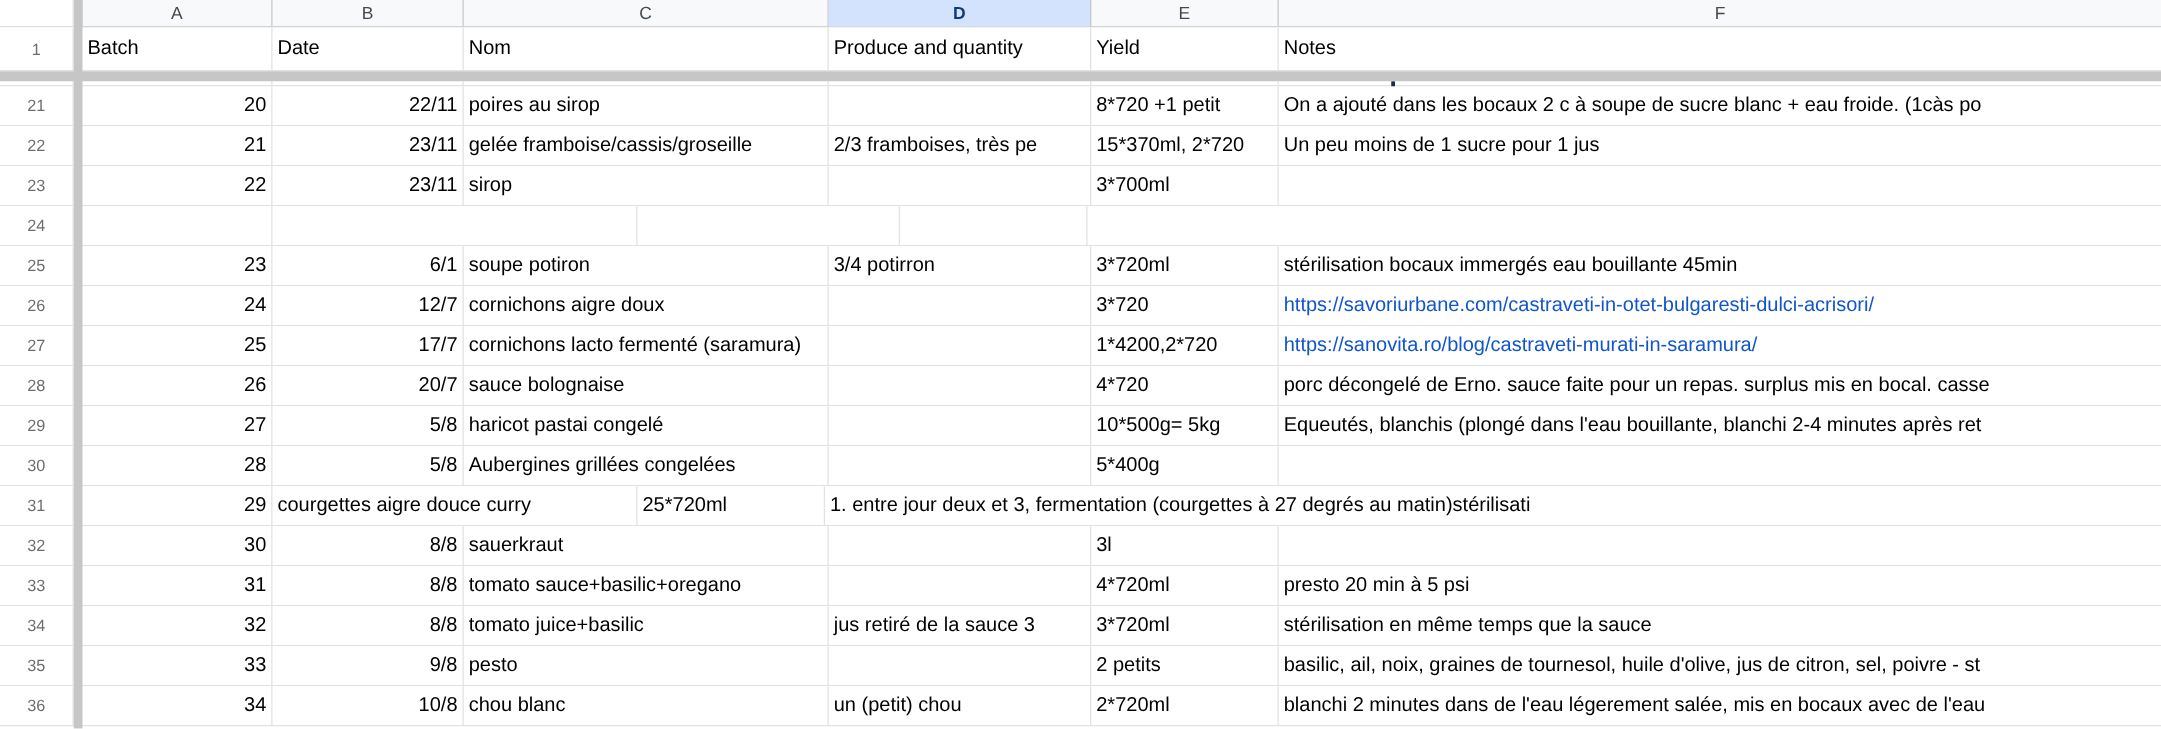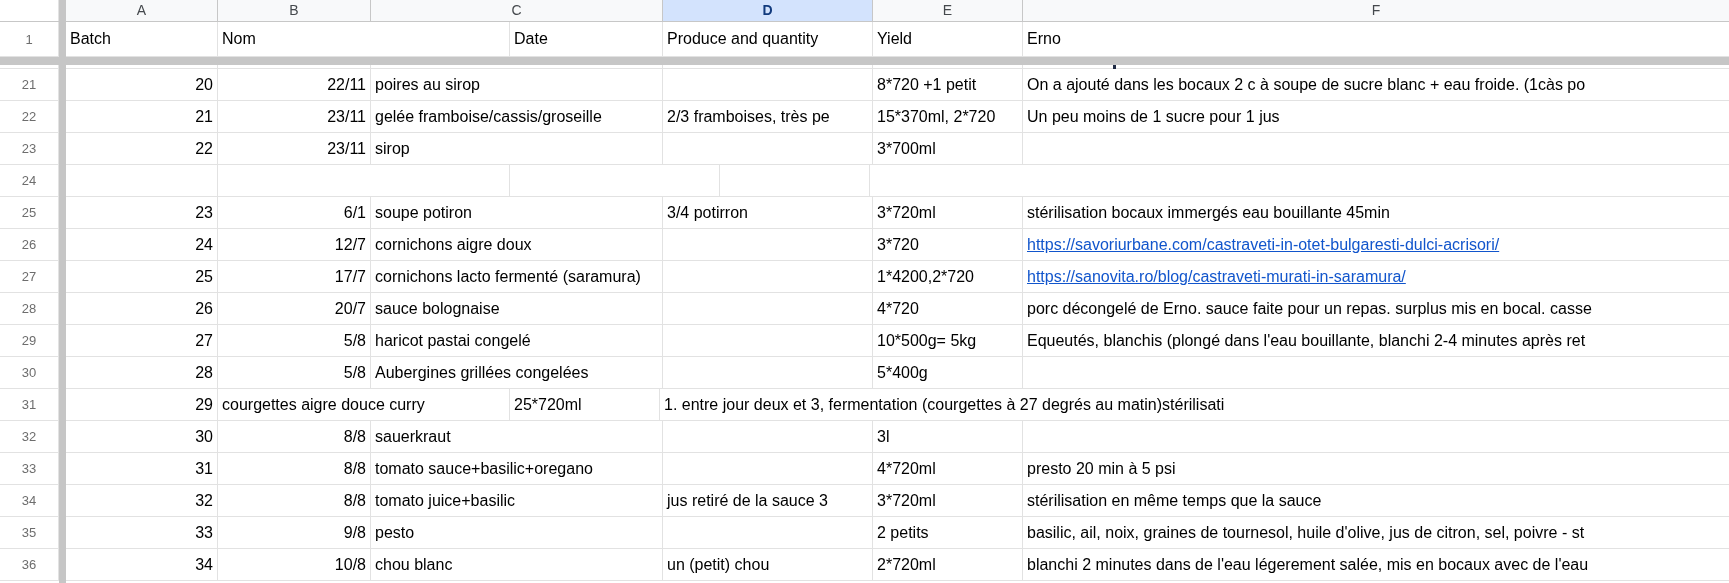--- a/index.html
+++ b/index.html
@@ -34,21 +34,21 @@
     display:flex; align-items:center; overflow:visible; position:relative;
   }
   .cell.clip { overflow:hidden; }
   .cell.num { justify-content:flex-end; text-align:right; }
   .w-A { width:152px; min-width:152px; }
   .w-B { width:153px; min-width:153px; }
   .w-C { width:292px; min-width:292px; }
   .w-D { width:210px; min-width:210px; }
   .w-E { width:150px; min-width:150px; }
   .w-F { width:706px; min-width:706px; border-right:none; }
-  .link { color:var(--link); text-decoration:underline; cursor:pointer; }
+  .link { color:var(--link); cursor:pointer; }
   
   #vdivider { position:absolute; left:59px; top:0; width:7px; height:583px; background:var(--divider); z-index:6; }
   #hdivider { height:8px; width:1729px; background:var(--divider); position:relative; z-index:5; }
   #fragment { position:absolute; left:1113px; top:0px; width:3px; height:4px; background:#1f2a44; }
 </style>
 </head>
 <body>
 
 <div id="app" style="--hdrbg: #f8f9fa; --hdrline: #c7c7c7; --hdrtext: #45494d; --selbg: #d3e3fd; --seltext: #113a7d; --grid: #e2e2e2; --divider: #c6c6c6; --link: #1155cc;">
   <div id="colheads">
@@ -59,25 +59,25 @@
       <div class="colh w-C">C</div>
       <div class="colh w-D sel">D</div>
       <div class="colh w-E">E</div>
       <div class="colh w-F">F</div>
     </div>
   <div id="sheetbody">
       <div class="row hdr">
         <div class="rn">1</div>
         <div class="vgap"></div>
         <div class="cell w-A clip">Batch</div>
+        <div class="cell w-B clip">Date</div>
         <div class="cell w-C clip">Nom</div>
-        <div class="cell w-B clip">Date</div>
         <div class="cell w-D clip">Produce and quantity</div>
         <div class="cell w-E clip">Yield</div>
-        <div class="cell w-F">Erno</div>
+        <div class="cell w-F">Notes</div>
       </div>
       <div id="hdivider"></div>
       <div class="row sliver">
         <div class="rn"></div>
         <div class="vgap"></div>
         <div class="cell w-A"></div>
         <div class="cell w-B"></div>
         <div class="cell w-C"></div>
         <div class="cell w-D"></div>
         <div class="cell w-E"></div>

